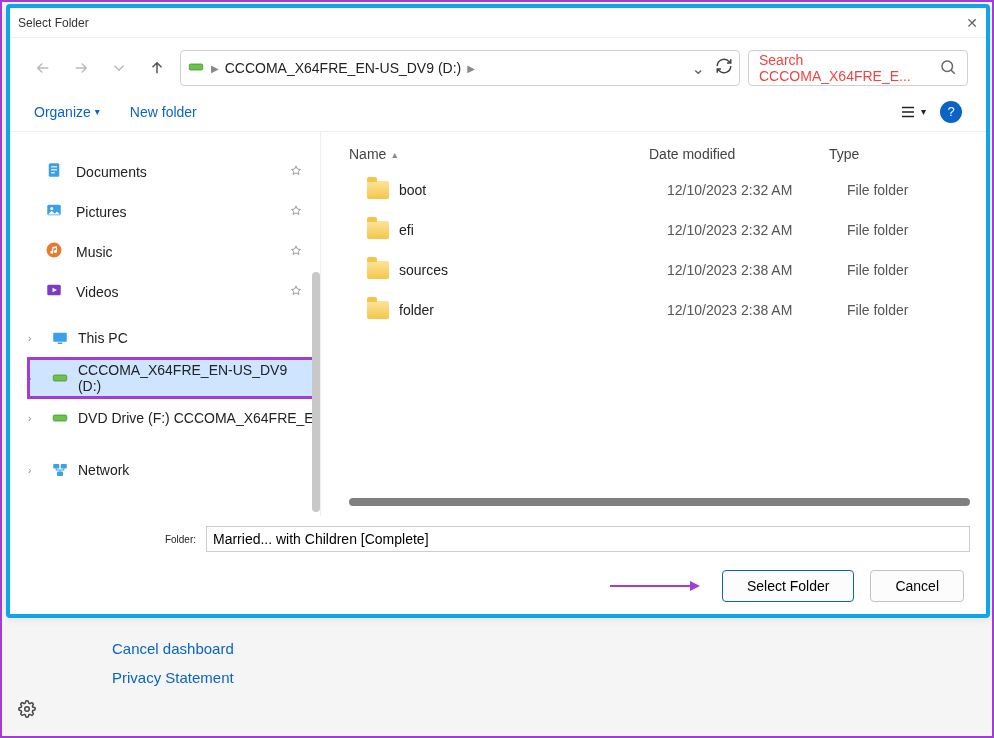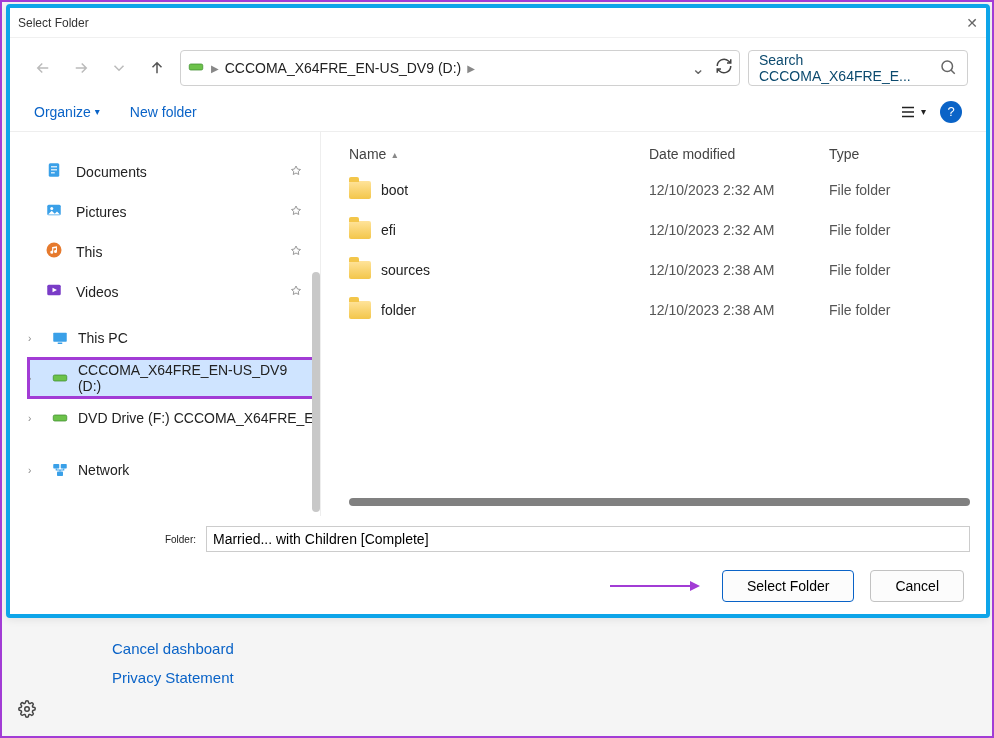--- a/index.html
+++ b/index.html
@@ -18,21 +18,21 @@
   .titlebar-close { font-size: 14px; color: #666; cursor: default; }
 
   .nav-row { display: flex; align-items: center; gap: 8px; padding: 12px 18px 6px; }
   .nav-btn { width: 30px; height: 30px; display: flex; align-items: center; justify-content: center; border-radius: 4px; }
   .nav-btn svg { stroke: #555; }
   .nav-btn.disabled svg { stroke: #bbb; }
   .addr-bar { flex: 1; border: 1px solid #d0d0d0; border-radius: 4px; height: 36px; display: flex; align-items: center; padding: 0 6px; gap: 8px; }
   .addr-crumb { display: flex; align-items: center; gap: 6px; font-size: 14px; color: #222; }
   .addr-sep { color: #888; font-size: 10px; }
   .addr-right { display: flex; gap: 10px; align-items: center; }
-  .search-bar { width: 220px; border: 1px solid #d0d0d0; border-radius: 4px; height: 36px; display: flex; align-items: center; padding: 0 10px; justify-content: space-between; color: #0c4a6e; font-size: 14px; }
+  .search-bar { width: 220px; border: 1px solid #d0d0d0; border-radius: 4px; height: 36px; display: flex; align-items: center; padding: 0 10px; justify-content: space-between; color: #ef4444; font-size: 14px; }
 
   .toolbar { height: 40px; display: flex; align-items: center; padding: 0 24px; border-bottom: 1px solid #eee; gap: 30px; }
   .tool-btn { color: #0a63c7; font-size: 14px; display: flex; align-items: center; gap:4px; }
   .toolbar-right { margin-left: auto; display: flex; align-items: center; gap: 14px; }
   .help-circle { width: 22px; height: 22px; border-radius: 50%; background: #0a63c7; color: #fff; font-size: 13px; display: flex; align-items: center; justify-content: center; }
 
   .explorer-body { flex: 1; display: flex; overflow: hidden; }
 
   .sidebar { width: 310px; padding-top: 8px; position: relative; }
   .quick-list { list-style: none; padding-left: 34px; }
@@ -50,21 +50,21 @@
   .sidebar-scrollbar-thumb { position: absolute; right: 0; top: 140px; width: 8px; height: 240px; background: #c8c8c8; border-radius: 4px; }
 
   .file-pane { flex: 1; display: flex; flex-direction: column; border-left: 1px solid #eee; padding-top: 6px; position: relative; }
   .cols-header { display: flex; align-items: center; height: 32px; padding-left: 28px; font-size: 14px; color: #444; }
   .col-name { width: 300px; display:flex; align-items:center; gap:6px; }
   .col-date { width: 180px; }
   .col-type { width: 120px; }
 
   .file-list { list-style: none; }
   .file-row { display: flex; align-items: center; height: 40px; padding-left: 28px; font-size: 14px; color: #222; }
-  .file-row .cell-name { width: 300px; display: flex; align-items: center; gap: 10px; }
+  .file-row .cell-name { width: 300px; display: flex; align-items: center; gap: 10px; margin-left: 18px; }
   .file-row .cell-date { width: 180px; color: #555; }
   .file-row .cell-type { width: 120px; color: #555; }
   .folder-ic { width: 22px; height: 18px; background: linear-gradient(#ffe39a,#f3c64a); border-radius: 2px; position: relative; }
   .folder-ic::before { content:''; position:absolute; top:-4px; left:0; width:10px; height:5px; background:#f3c64a; border-radius: 2px 2px 0 0; }
 
   .hscroll { position:absolute; bottom:10px; left:28px; right:16px; height:8px; background:#808080; border-radius:4px; }
 
   .folder-row { display: flex; align-items: center; gap: 10px; padding: 10px 16px 0; }
   .folder-row label { font-size: 10px; color: #222; width: 170px; text-align: right; }
   .folder-input { flex:1; border:1px solid #ccc; height:26px; padding:0 6px; font-size:14px; }
@@ -198,21 +198,21 @@
                 <path d="M12 2l3 6 6 1-4.5 4 1 6-5.5-3-5.5 3 1-6L3 9l6-1z"></path>
               </svg></span>
           </li>
           <li class="quick-item">
             <span class="quick-icon">
               <svg class="ic" viewBox="0 0 24 24">
                 <circle cx="12" cy="12" r="10" fill="#e67a2e"></circle>
                 <path d="M10 8l6-1v7a2 2 0 1 1-1.5-1.9V9.4L11 10v5a2 2 0 1 1-1.5-1.9V8z" fill="#fff"></path>
               </svg>
             </span>
-    <span>This</span>
+    <span>Music</span>
     <span class="pin"><svg width="12" height="12" viewBox="0 0 24 24" fill="none" stroke="#999" stroke-width="2">
                 <path d="M12 2l3 6 6 1-4.5 4 1 6-5.5-3-5.5 3 1-6L3 9l6-1z"></path>
               </svg></span>
           </li>
           <li class="quick-item">
             <span class="quick-icon">
               <svg class="ic" viewBox="0 0 24 24" fill="#7a3cc7">
                 <rect x="3" y="5" width="18" height="14" rx="2"></rect>
                 <path d="M10 9l6 3-6 3z" fill="#fff"></path>
               </svg>

